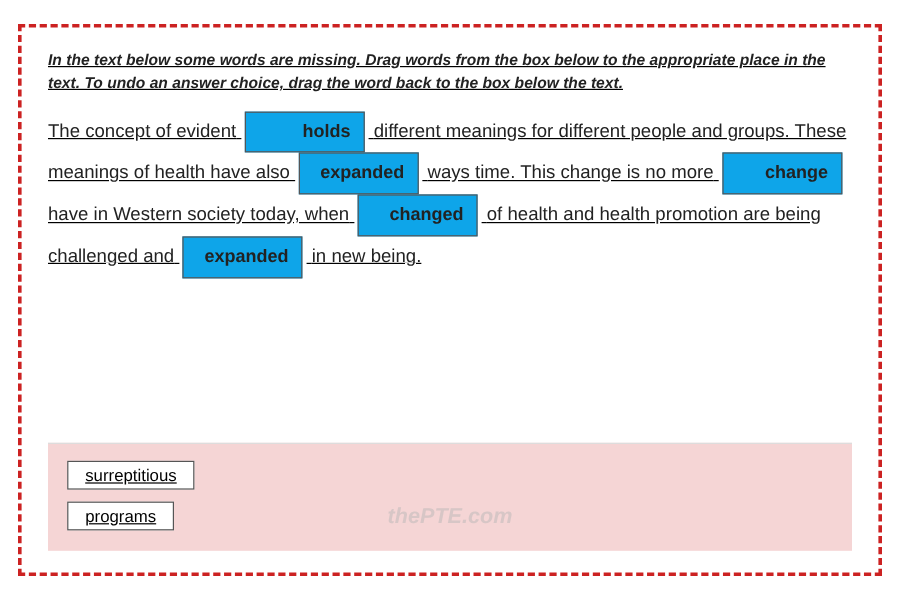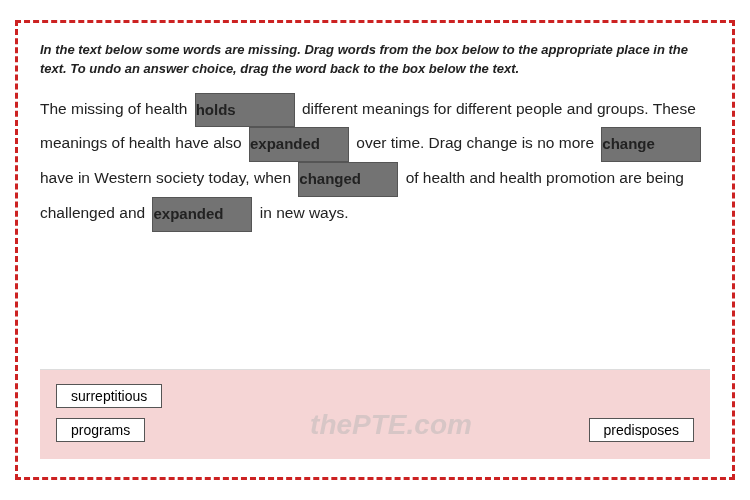--- a/index.html
+++ b/index.html
@@ -15,20 +15,21 @@
     }
 
     .outer-border {
       width: 720px;
       height: 460px;
       border: 3px dashed #cc2222;
       padding: 18px 22px;
       position: relative;
       display: flex;
       flex-direction: column;
+      text-decoration: underline;
     }
 
     .instructions {
       font-size: 13px;
       font-style: italic;
       font-weight: bold;
       color: #222;
       margin-bottom: 14px;
       line-height: 1.45;
     }
@@ -36,24 +37,24 @@
     .text-area {
       font-size: 15.5px;
       color: #222;
       line-height: 2.05;
       flex: 1;
     }
 
     .blank {
       display: inline-block;
       border: 1.5px solid #555;
-      background: #737373;
-      padding: 1px 0;
+      background: #0ea5e9;
+      padding: 1px 11px;
       min-width: 100px;
-      text-align: left;
+      text-align: right;
       font-size: 15px;
       font-weight: bold;
       vertical-align: middle;
       margin: 0 3px;
       cursor: grab;
     }
 
     .word-bank {
       background: #f5d5d5;
       border-top: 1px solid #ddd;
@@ -71,27 +72,26 @@
       font-size: 14px;
       cursor: grab;
       white-space: nowrap;
     }
 
     .watermark {
       position: absolute;
       bottom: 18px;
       left: 50%;
       transform: translateX(-50%);
-      font-size: 28px;
+      font-size: 18px;
       font-weight: bold;
       color: rgba(180,180,180,0.45);
       font-style: italic;
       pointer-events: none;
       white-space: nowrap;
-      margin-left: 16px;
     }
 
     .word-bank-row1 {
       display: flex;
       align-items: center;
       gap: 20px;
       margin-bottom: 10px;
     }
     .word-bank-row2 {
       display: flex;
@@ -100,36 +100,35 @@
       justify-content: space-between;
     }
   </style>
 </head>
 <body>
 
 <div class="outer-border">
   <div class="instructions">In the text below some words are missing. Drag words from the box below to the appropriate place in the text. To undo an answer choice, drag the word back to the box below the text.</div>
 
   <div class="text-area">
-    <span>The missing of health</span>
+    <span>The concept of evident</span>
     <span class="blank">holds</span>
     <span>different meanings for different people and groups. These meanings of health have also</span>
     <span class="blank">expanded</span>
-    <span>over time. Drag change is no more</span>
+    <span>ways time. This change is no more</span>
     <span class="blank">change</span>
     <span>have in Western society today, when</span>
     <span class="blank">changed</span>
     <span>of health and health promotion are being challenged and</span>
     <span class="blank">expanded</span>
-    <span>in new ways.</span>
+    <span>in new being.</span>
   </div>
 
   <div class="word-bank">
     <div class="word-bank-row1">
       <span class="word-chip">surreptitious</span>
     </div>
     <div class="word-bank-row2">
       <span class="word-chip">programs</span>
-      <span class="word-chip">predisposes</span>
     </div>
     <div class="watermark">thePTE.com</div>
   </div>
 </div>
 
 </body></html>

